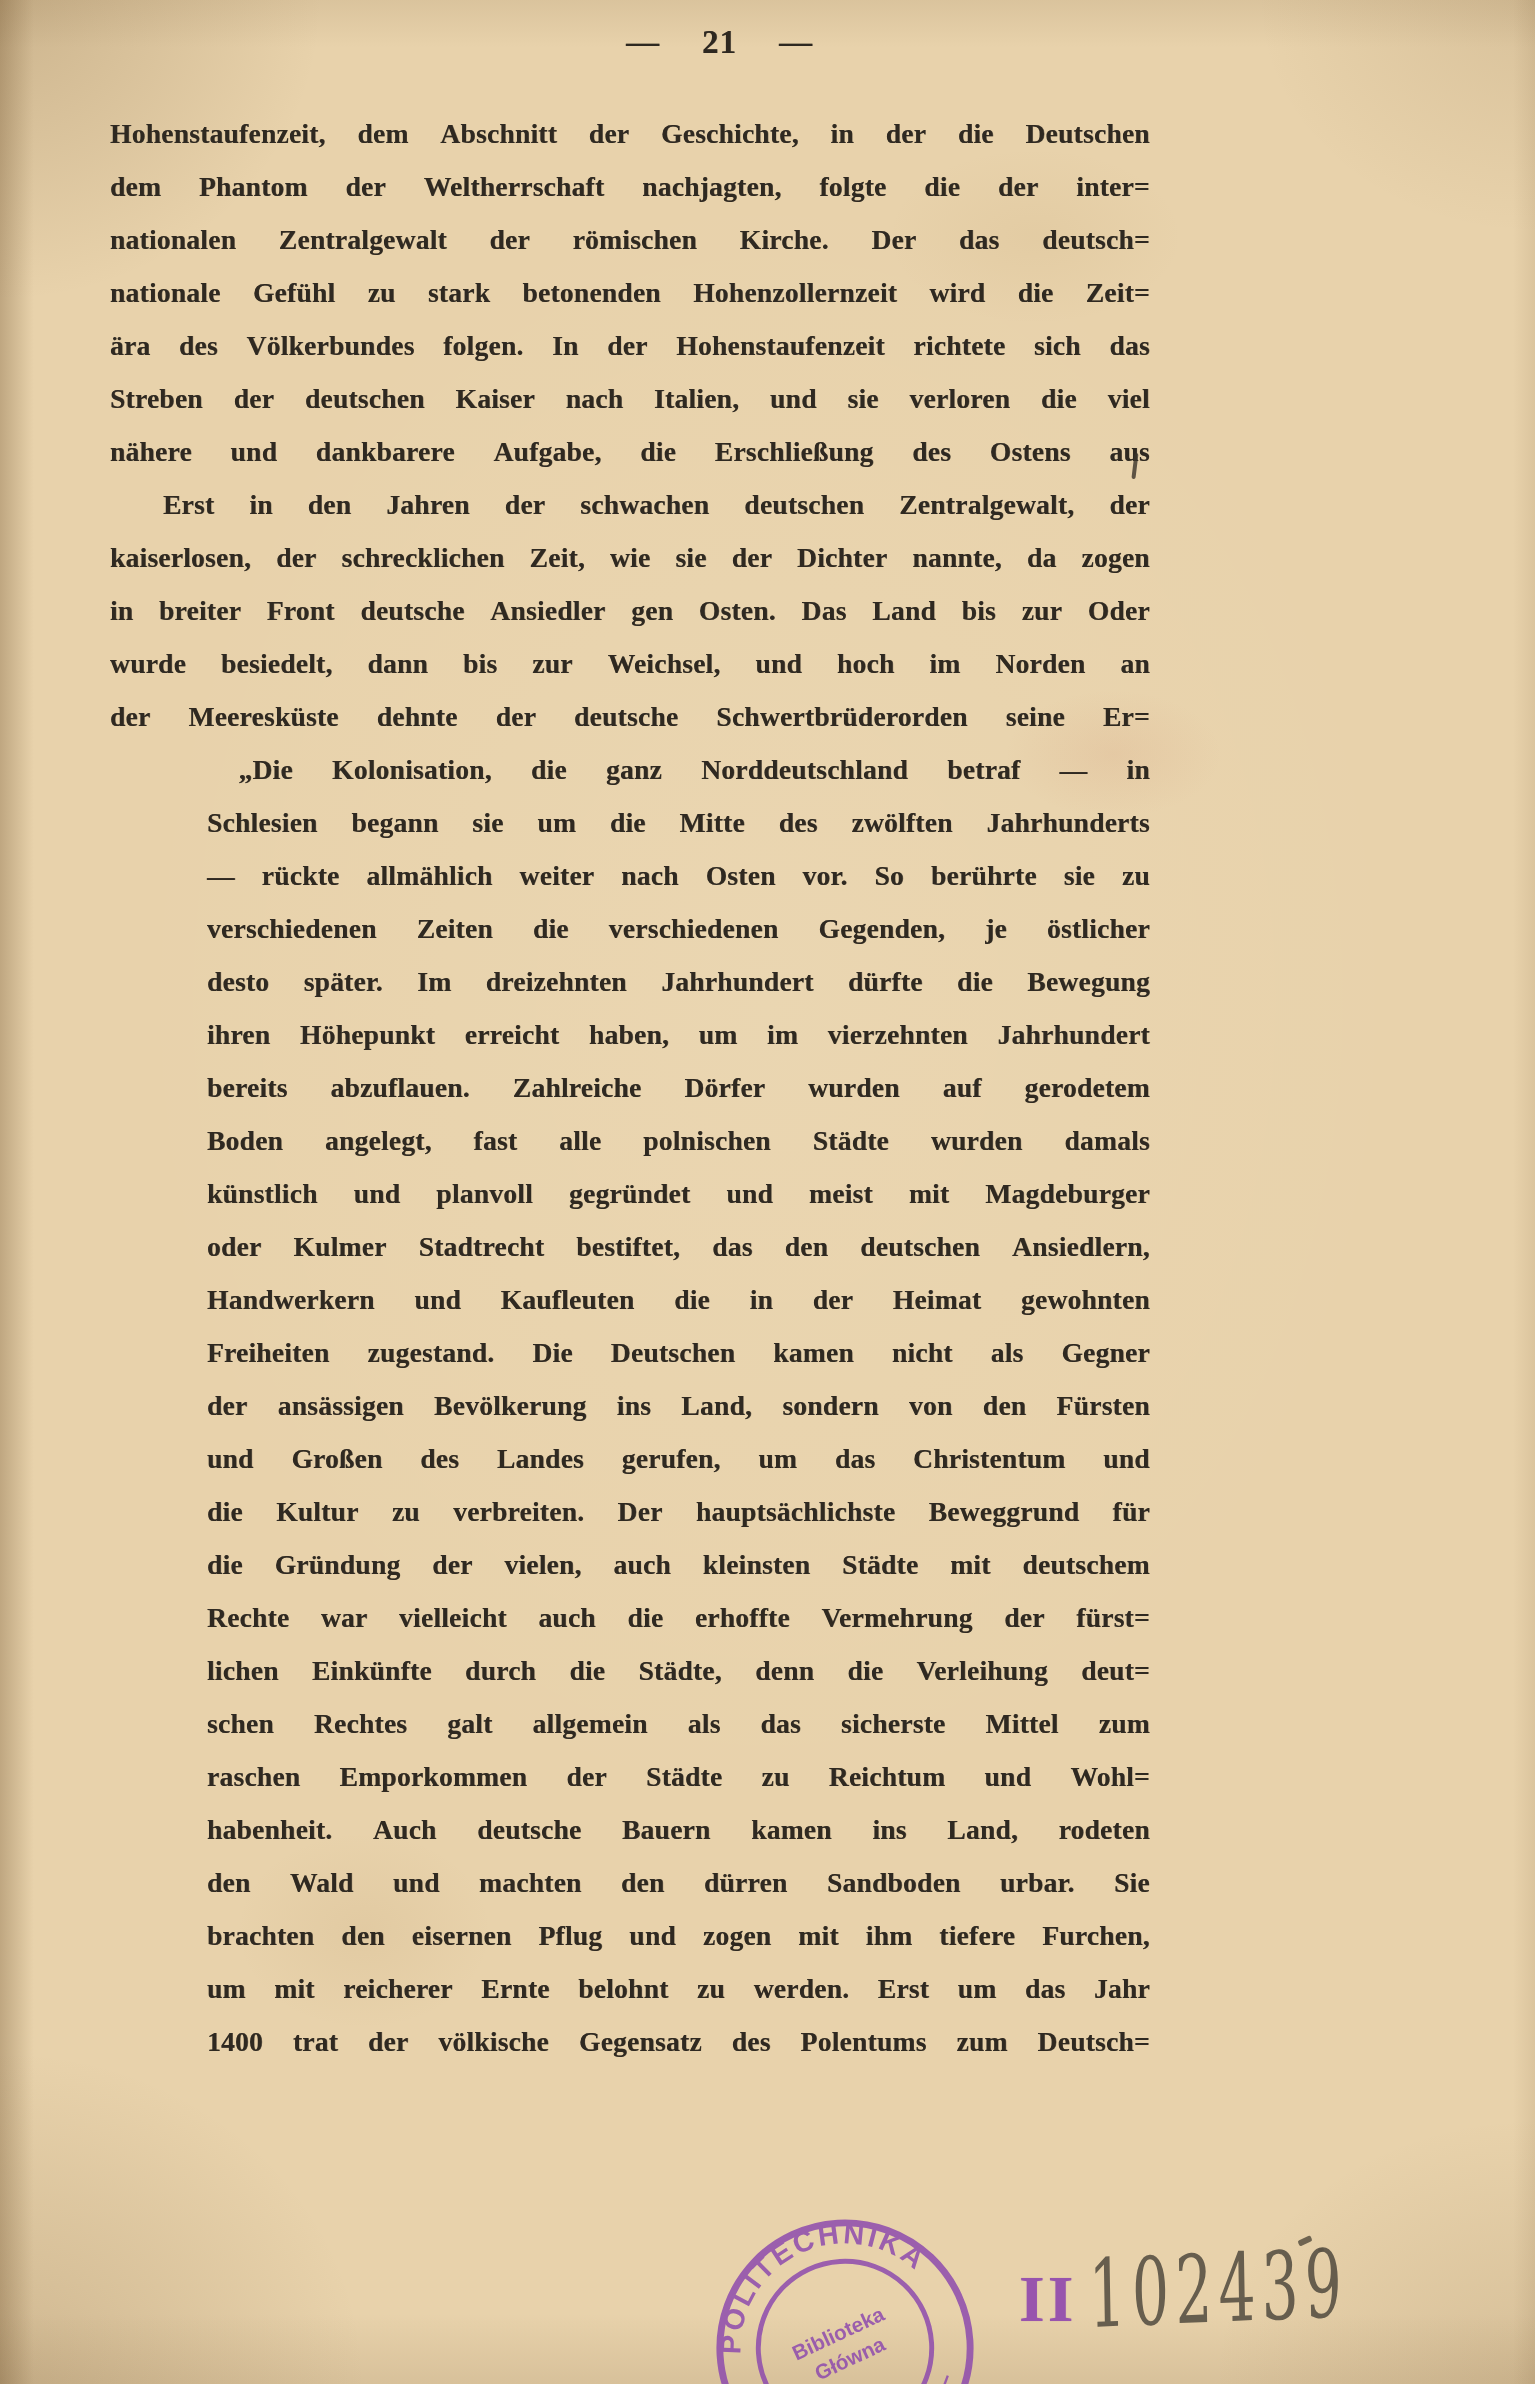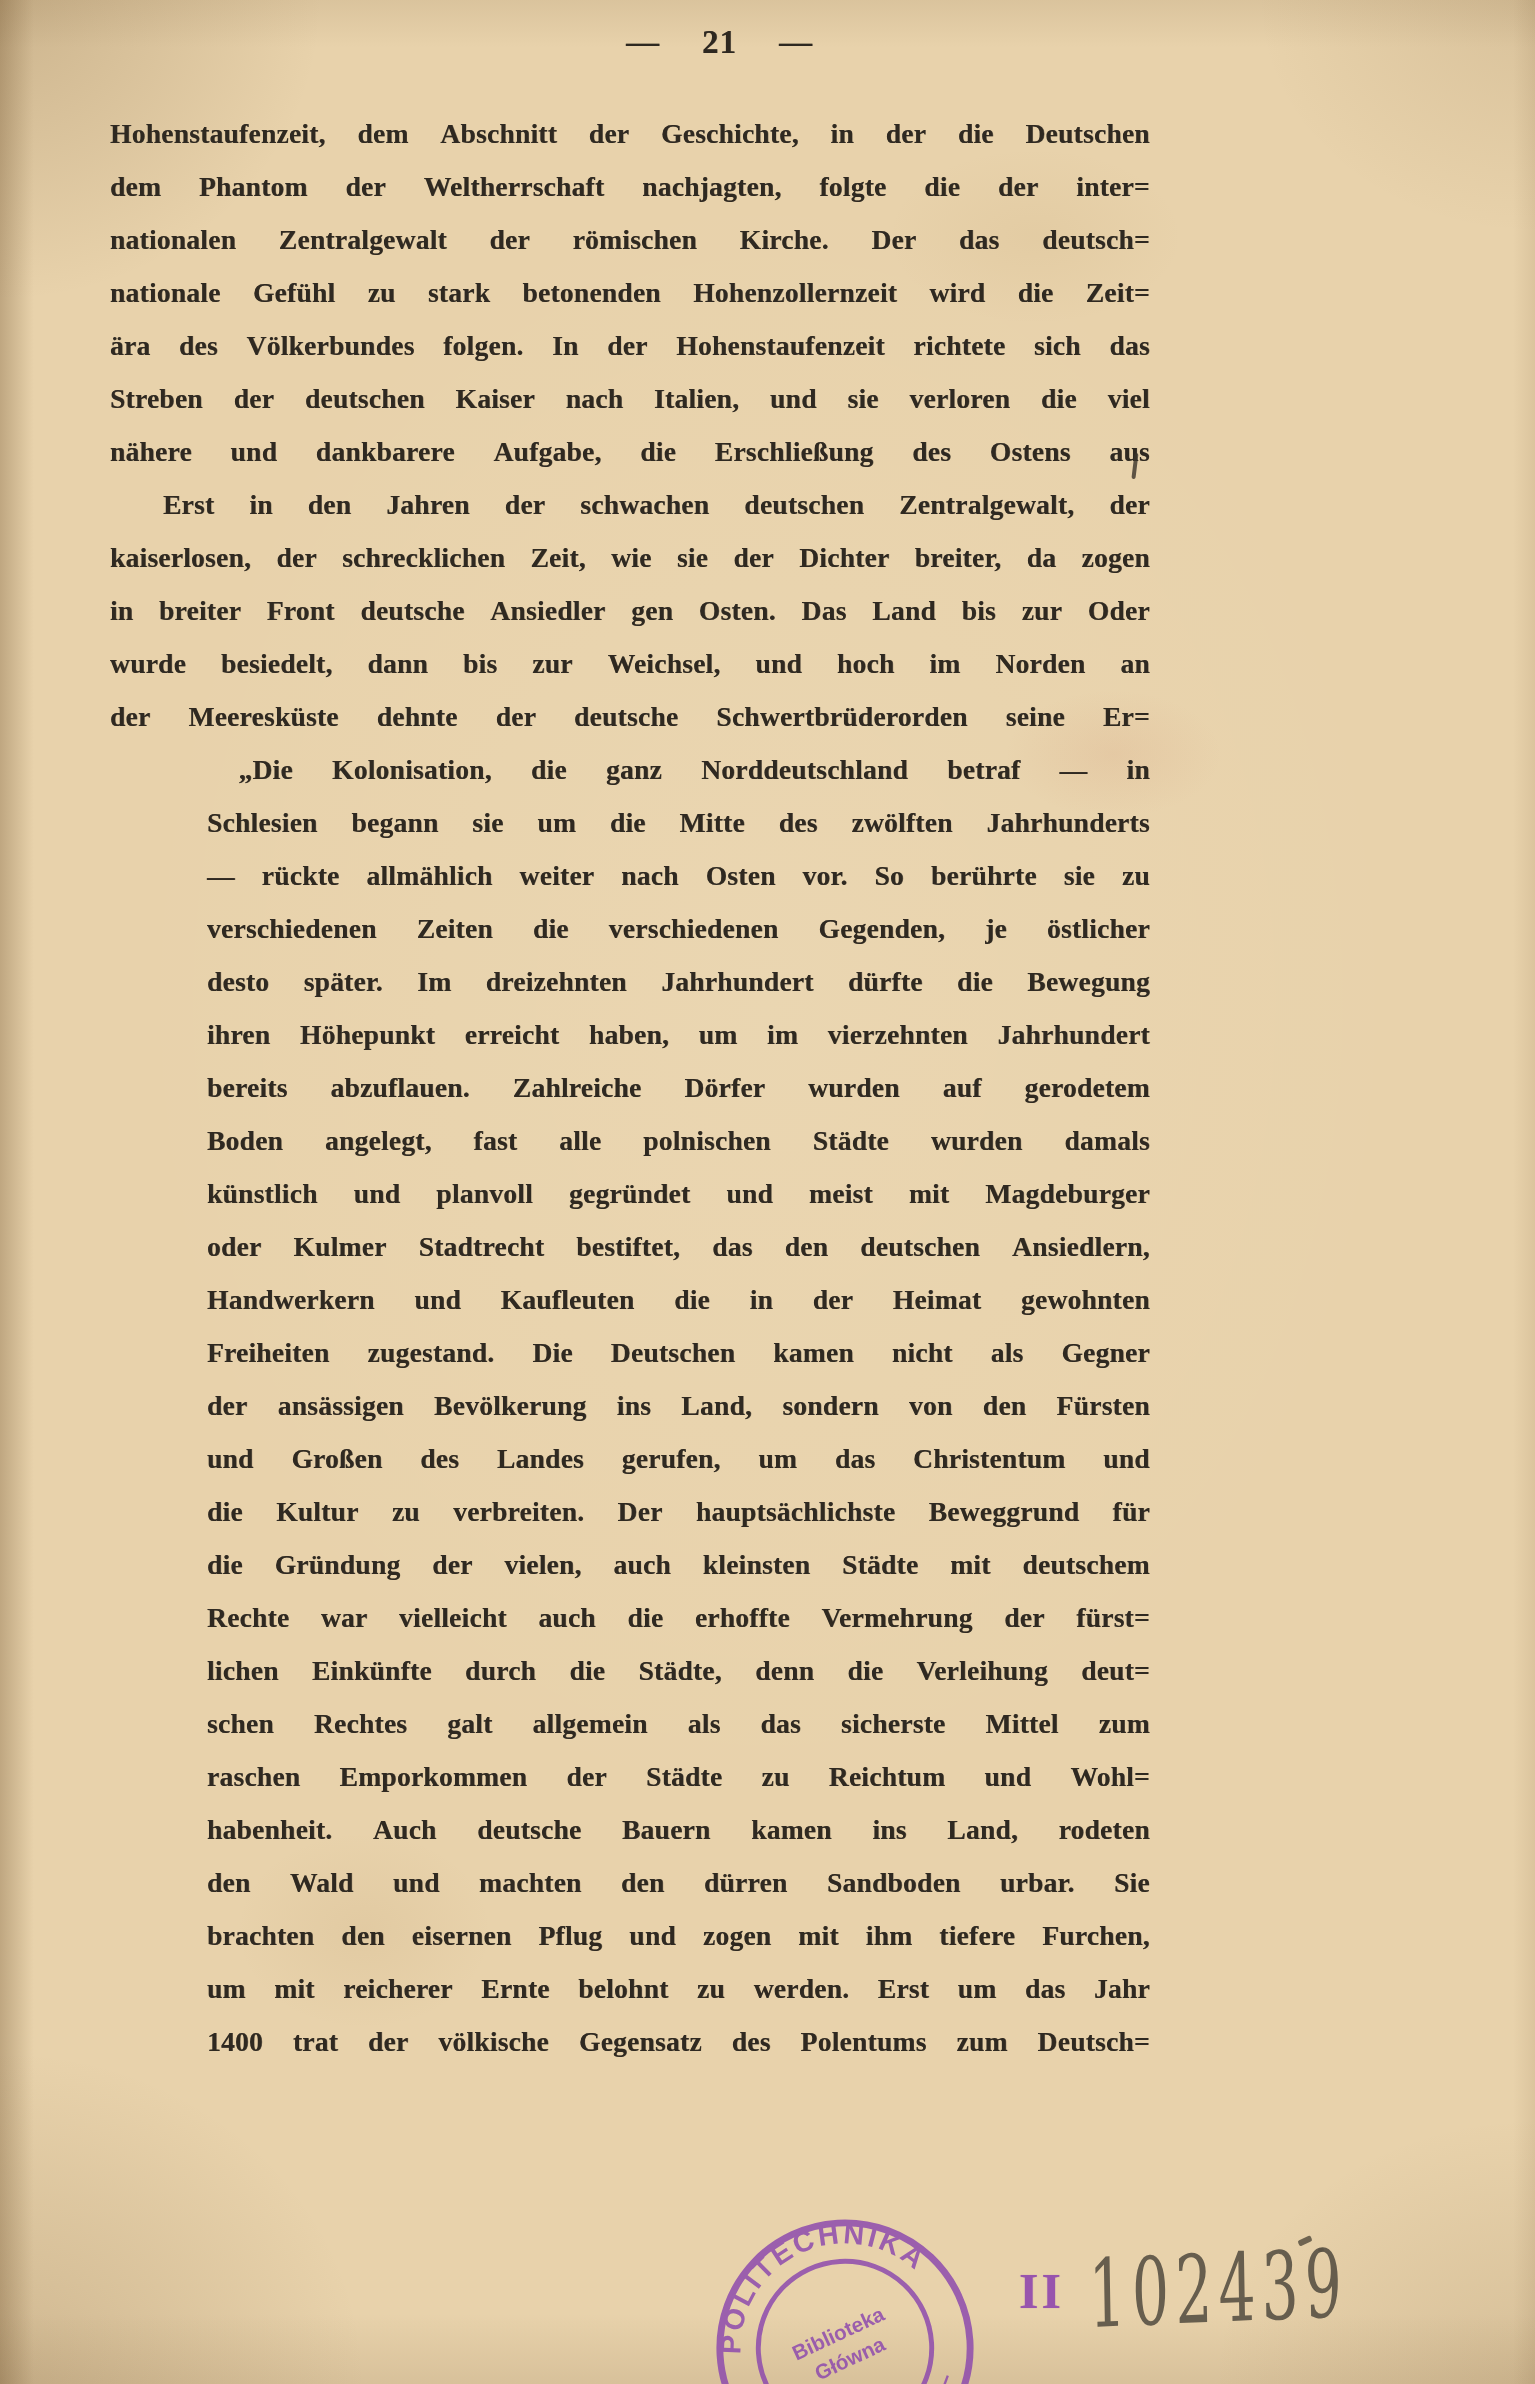--- a/index.html
+++ b/index.html
@@ -55,21 +55,21 @@
 
   .stamp{
     position:absolute;left:711px;top:2214px;width:268px;height:268px;
     transform:rotate(-25deg);transform-origin:50% 50%;
     opacity:0.82;
   }
   .stamp text{font-family:"Liberation Sans", sans-serif;font-weight:700;}
 
   .accession-series{
     position:absolute;left:1019px;top:2266px;
-    font-size:50px;font-weight:700;letter-spacing:3px;
+    font-size:66px;font-weight:700;letter-spacing:3px;
     color:#8b3fae;opacity:0.85;line-height:1;
     text-shadow:0 0 1px rgba(139,63,174,0.6);
   }
   .accession-number{
     position:absolute;left:1088px;top:2248px;
     font-family:"DejaVu Serif", serif;
     font-size:94px;font-weight:400;letter-spacing:9.9px;line-height:1;
     color:rgba(84,77,65,0.88);
     transform:scaleX(0.62) rotate(-1.5deg);transform-origin:left top;
   }
@@ -185,21 +185,21 @@
         </div>
         <div class="tline just">
           <span>kaiserlosen,</span>
           <span>der</span>
           <span>schrecklichen</span>
           <span>Zeit,</span>
           <span>wie</span>
           <span>sie</span>
           <span>der</span>
           <span>Dichter</span>
-          <span>breiter,</span>
+          <span>nannte,</span>
           <span>da</span>
           <span>zogen</span>
         </div>
         <div class="tline just">
           <span>in</span>
           <span>breiter</span>
           <span>Front</span>
           <span>deutsche</span>
           <span>Ansiedler</span>
           <span>gen</span>

